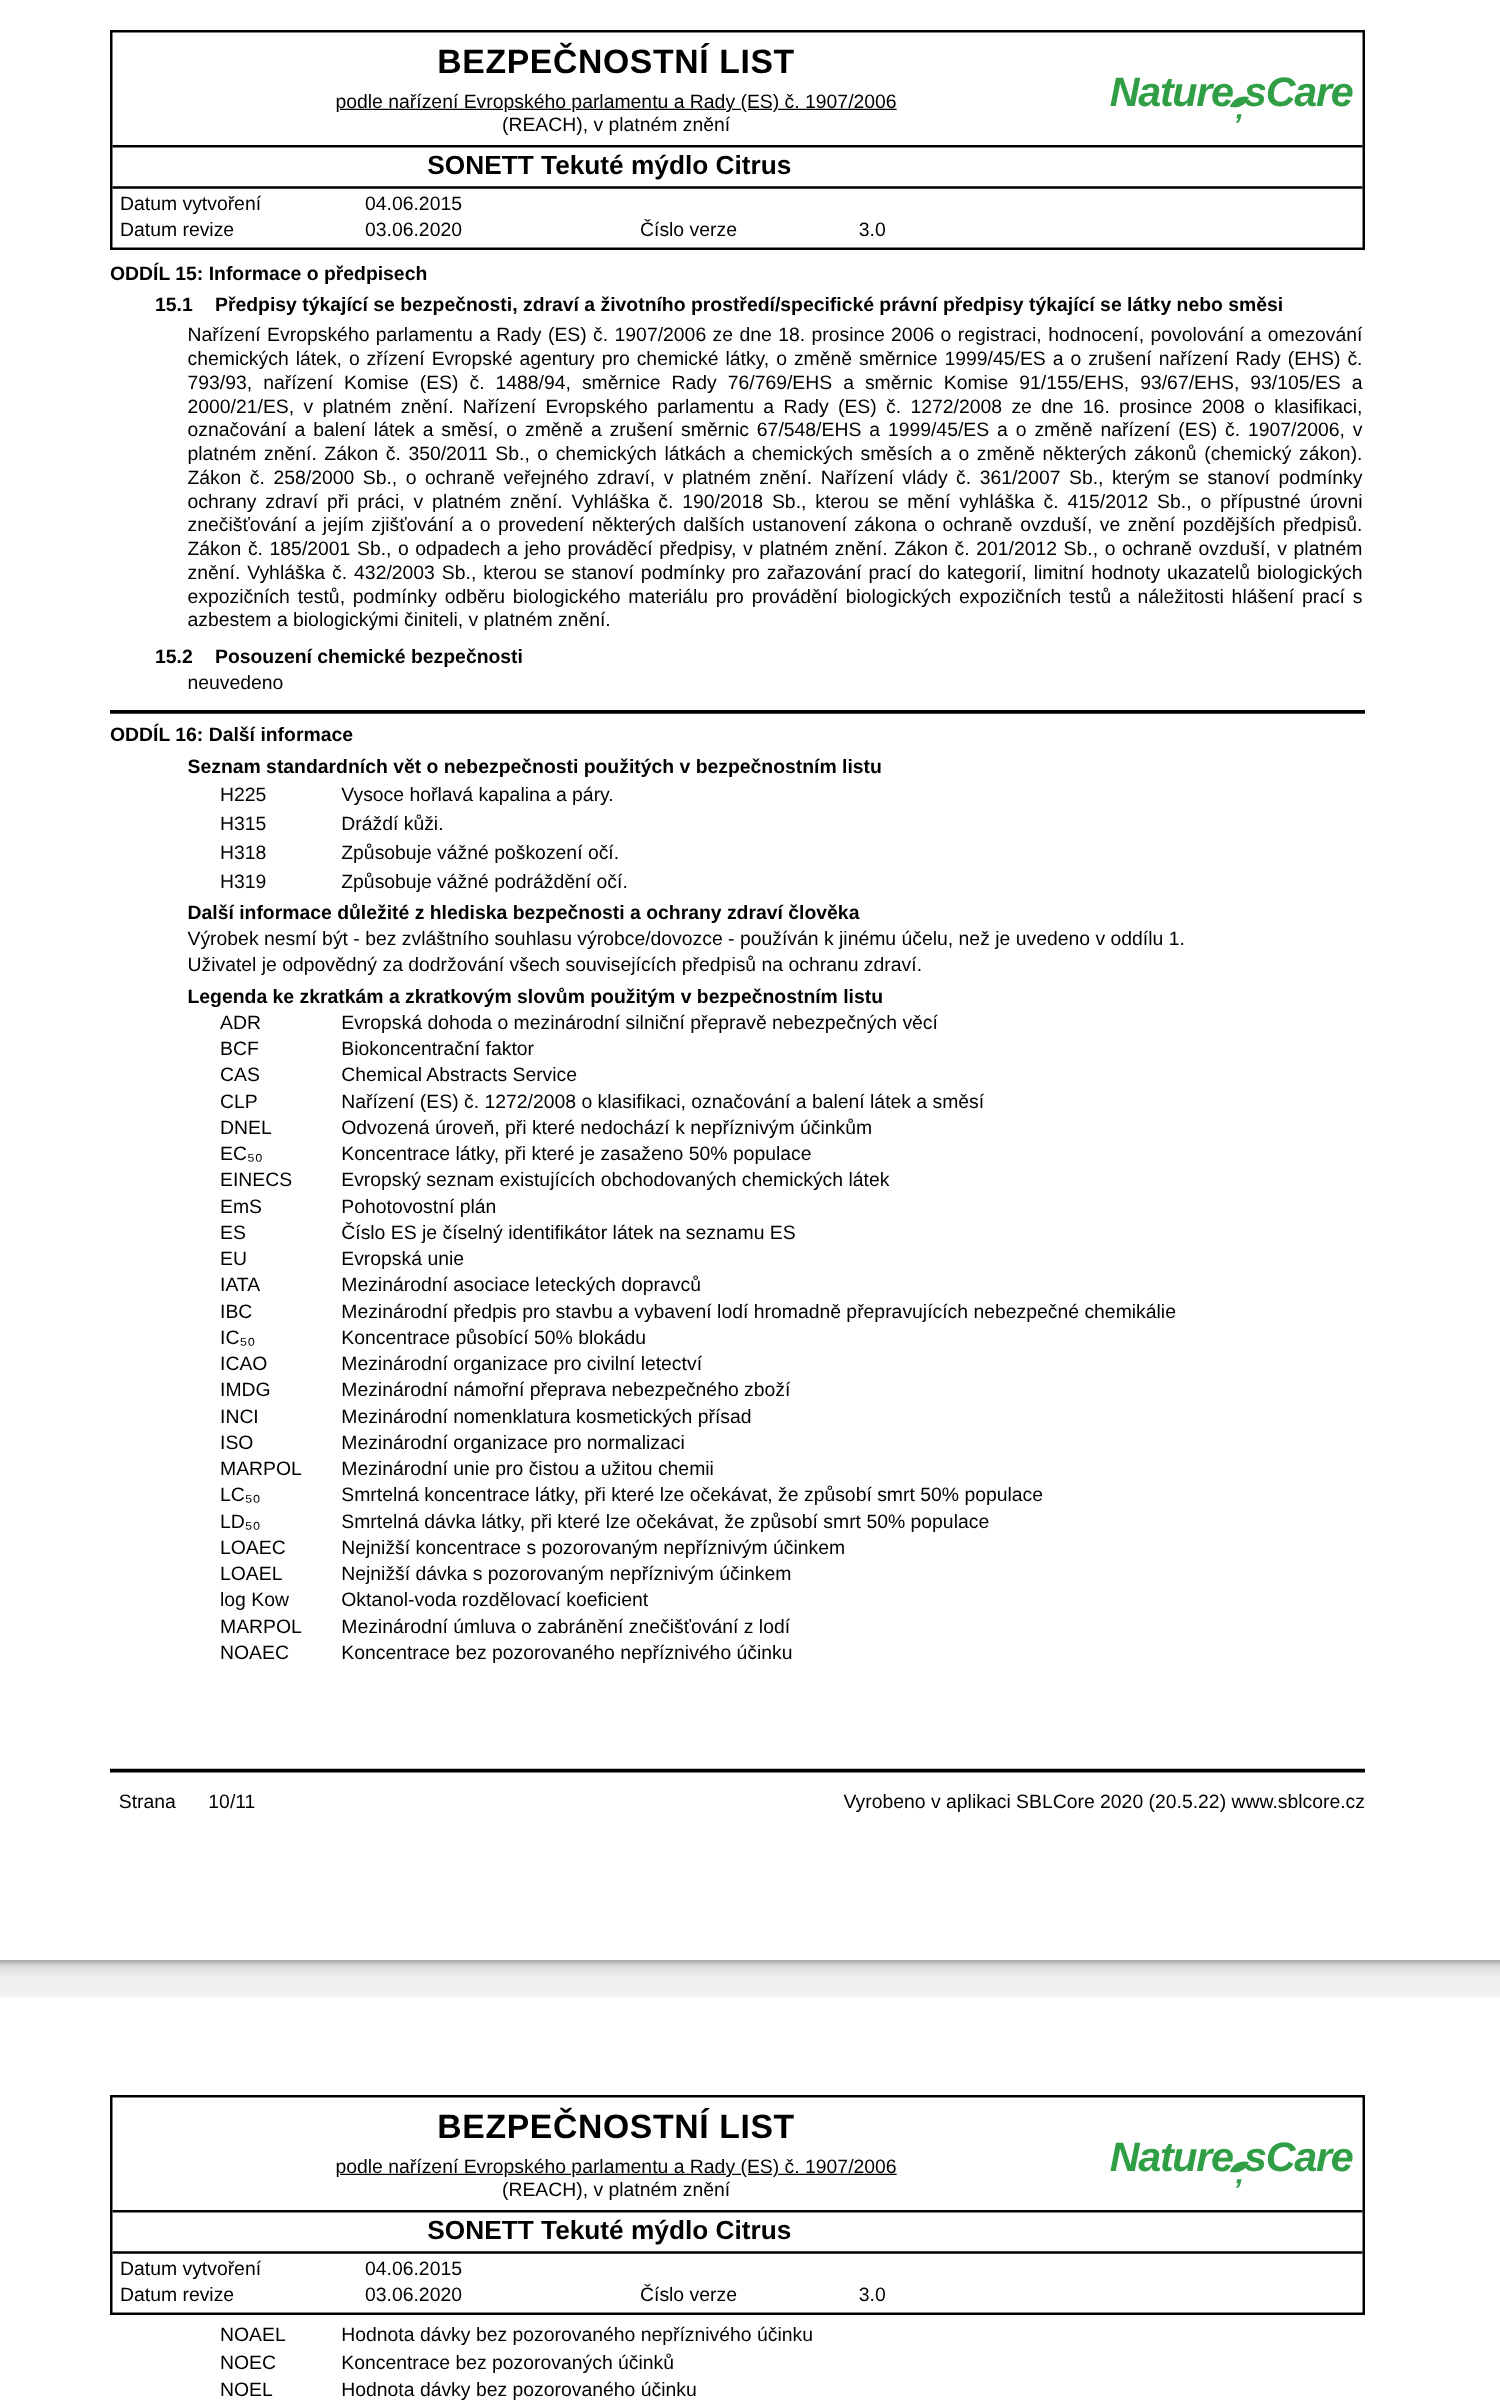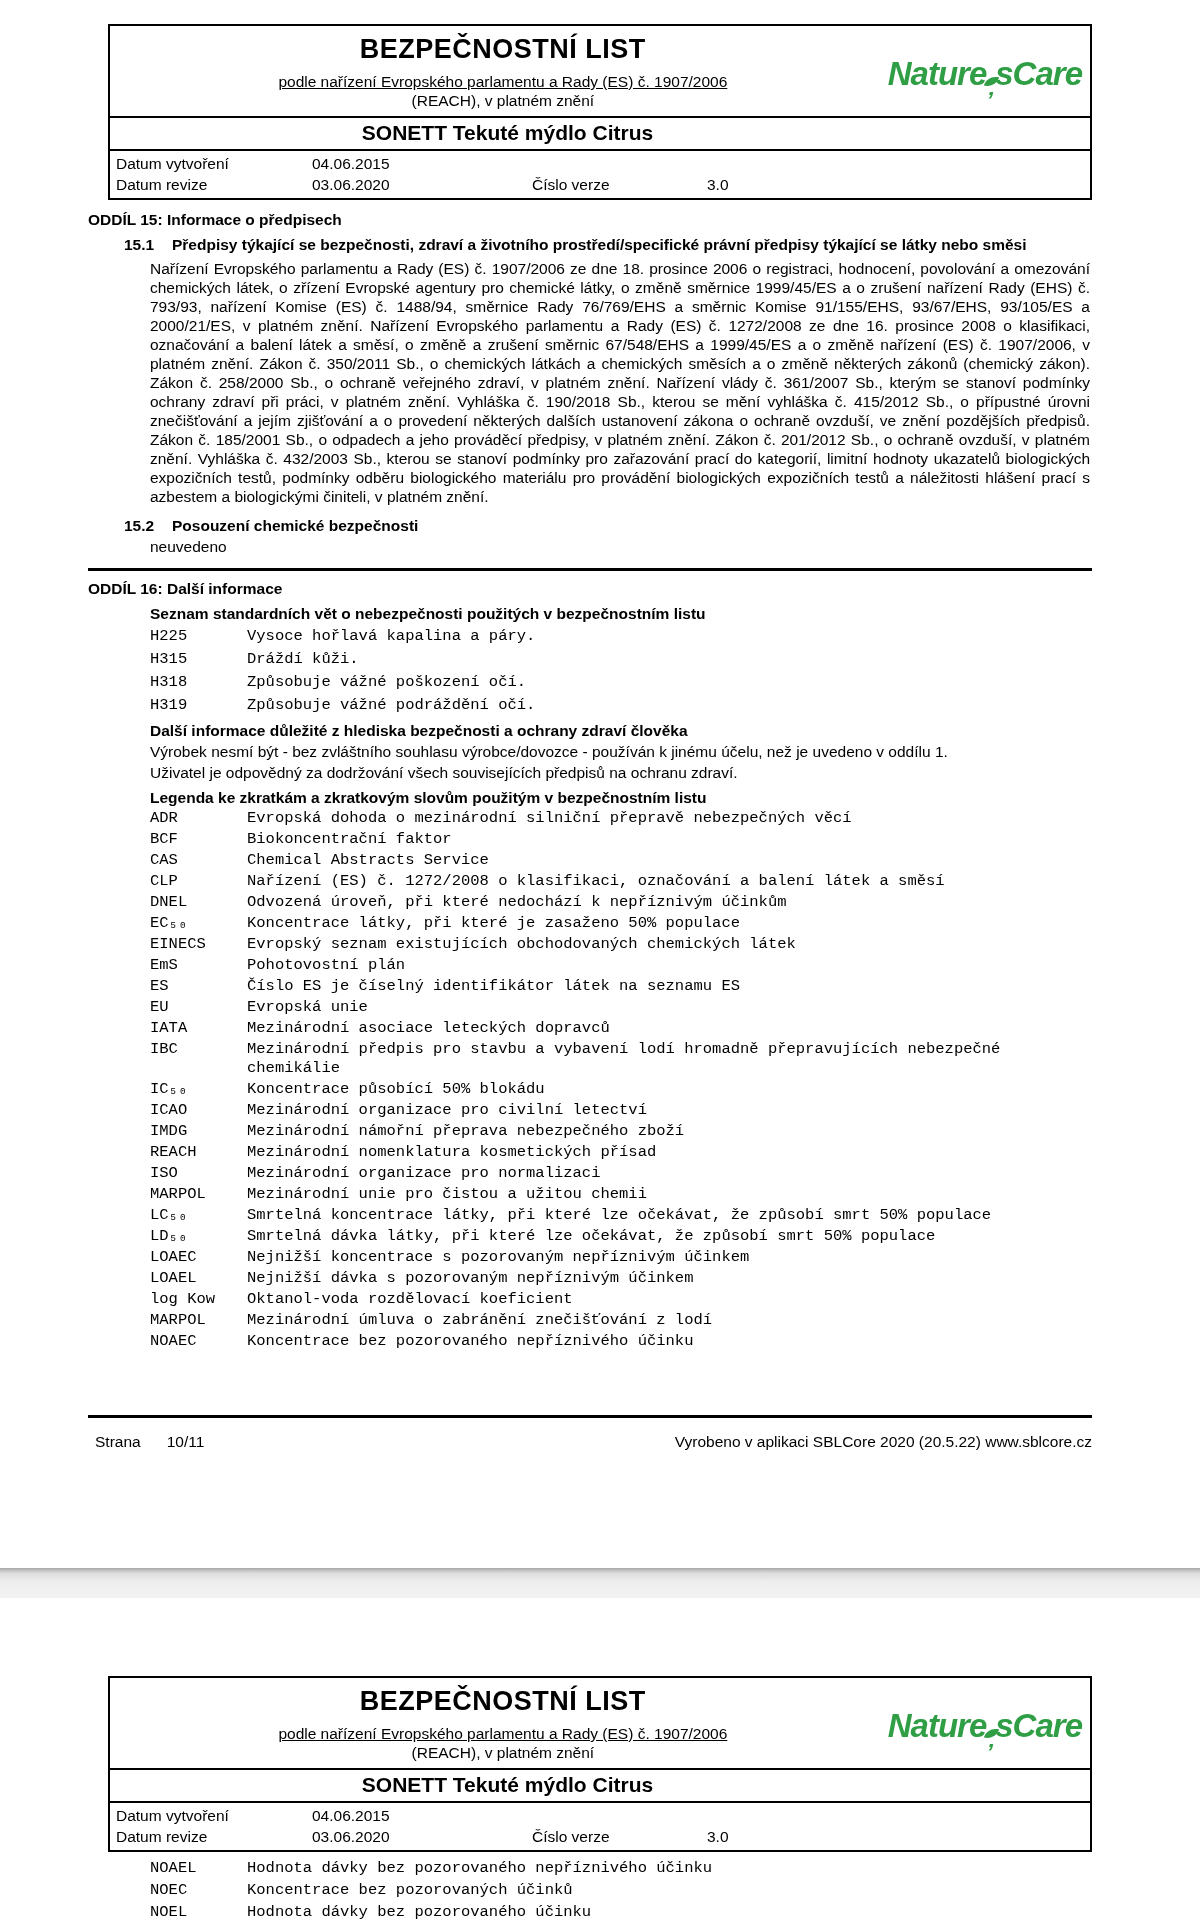--- a/index.html
+++ b/index.html
@@ -7,21 +7,21 @@
   body { font-family:"Liberation Sans","DejaVu Sans",sans-serif; color:#000; font-size:15.5px; line-height:19px; }
 
   .page { position:relative; background:#fff; }
   .page-1 { height:1568px; overflow:hidden; }
   .page-gap { height:30px; background:linear-gradient(180deg,#a8a8a8 0px,#dcdcdc 5px,#efefef 14px,#f2f2f2 100%); }
   .page-2 { height:322px; overflow:hidden; }
 
   .page-inner { padding:0 108px 0 88px; }
 
   
-  .doc-table { border:2px solid #000; margin-top:24px;margin-left:20px; }
+  .doc-table { border:2px solid #000; margin-top:24px; }
   .head-row { display:flex; border-bottom:2px solid #000; padding:8px 8px 6px 8px; }
   .head-main { width:795px; text-align:center; }
   .doc-title { font-size:27px; line-height:31px; font-weight:bold; letter-spacing:.5px; }
   .doc-sub { font-size:15.5px; line-height:19px; }
   .doc-sub.first { margin-top:7px;text-decoration:underline; }
   .logo-box { flex:1; display:flex; justify-content:center; align-items:center; padding-top:4px; }
   .logo { font-family:"Liberation Sans","DejaVu Sans",sans-serif; font-style:italic; font-weight:bold;
           font-size:33px; line-height:36px; letter-spacing:-1px; white-space:nowrap; }
   .apos-leaf { position:relative; display:inline-block; width:9px; }
   .apos { position:absolute; left:0; top:-2px; font-size:24px; }
@@ -33,21 +33,21 @@
 
   
   .sec-head { font-weight:bold; margin-top:10px; }
   .subsec { display:flex; margin-top:6px;margin-left:29px; }
   .subnum { width:55px; font-weight:bold; padding-left:7px; flex:none; }
   .subtitle-txt { font-weight:bold; max-width:880px; }
   .body-text { margin-left:62px; width:940px; text-align:justify; margin-top:5px; }
   .plain-line { margin-left:62px; width:940px; margin-top:2px; }
   .rule { height:3px; background:#000; margin-top:12px; }
   .ind-head { font-weight:bold; margin-left:62px; margin-top:6px; }
-  .abbr-row { display:grid; grid-template-columns:97px 843px; margin-left:62px; padding-top:4px;font-family:Liberation Mono, monospace; }
+  .abbr-row { display:grid; grid-template-columns:97px 843px; margin-left:88px; padding-top:4px; }
   .legend .abbr-row { padding-top:2px; }
 
   
   .footer-rule { position:absolute; top:1415px; left:88px; width:1004px; height:3px; background:#000; }
   .footer-row { position:absolute; top:1432px; left:88px; width:1004px; display:flex; }
   .footer-page-label { margin-left:7px;text-align:right; }
   .footer-page-value { margin-left:26px; }
   .footer-spacer { flex:1; }
 
   .p2-table { margin-top:78px; }
@@ -194,21 +194,21 @@
         </div>
       <div class="abbr-row">
           <span>ICAO</span>
           <span>Mezinárodní organizace pro civilní letectví</span>
         </div>
       <div class="abbr-row">
           <span>IMDG</span>
           <span>Mezinárodní námořní přeprava nebezpečného zboží</span>
         </div>
       <div class="abbr-row">
-          <span>REACH</span>
+          <span>INCI</span>
           <span>Mezinárodní nomenklatura kosmetických přísad</span>
         </div>
       <div class="abbr-row">
           <span>ISO</span>
           <span>Mezinárodní organizace pro normalizaci</span>
         </div>
       <div class="abbr-row">
           <span>MARPOL</span>
           <span>Mezinárodní unie pro čistou a užitou chemii</span>
         </div>

